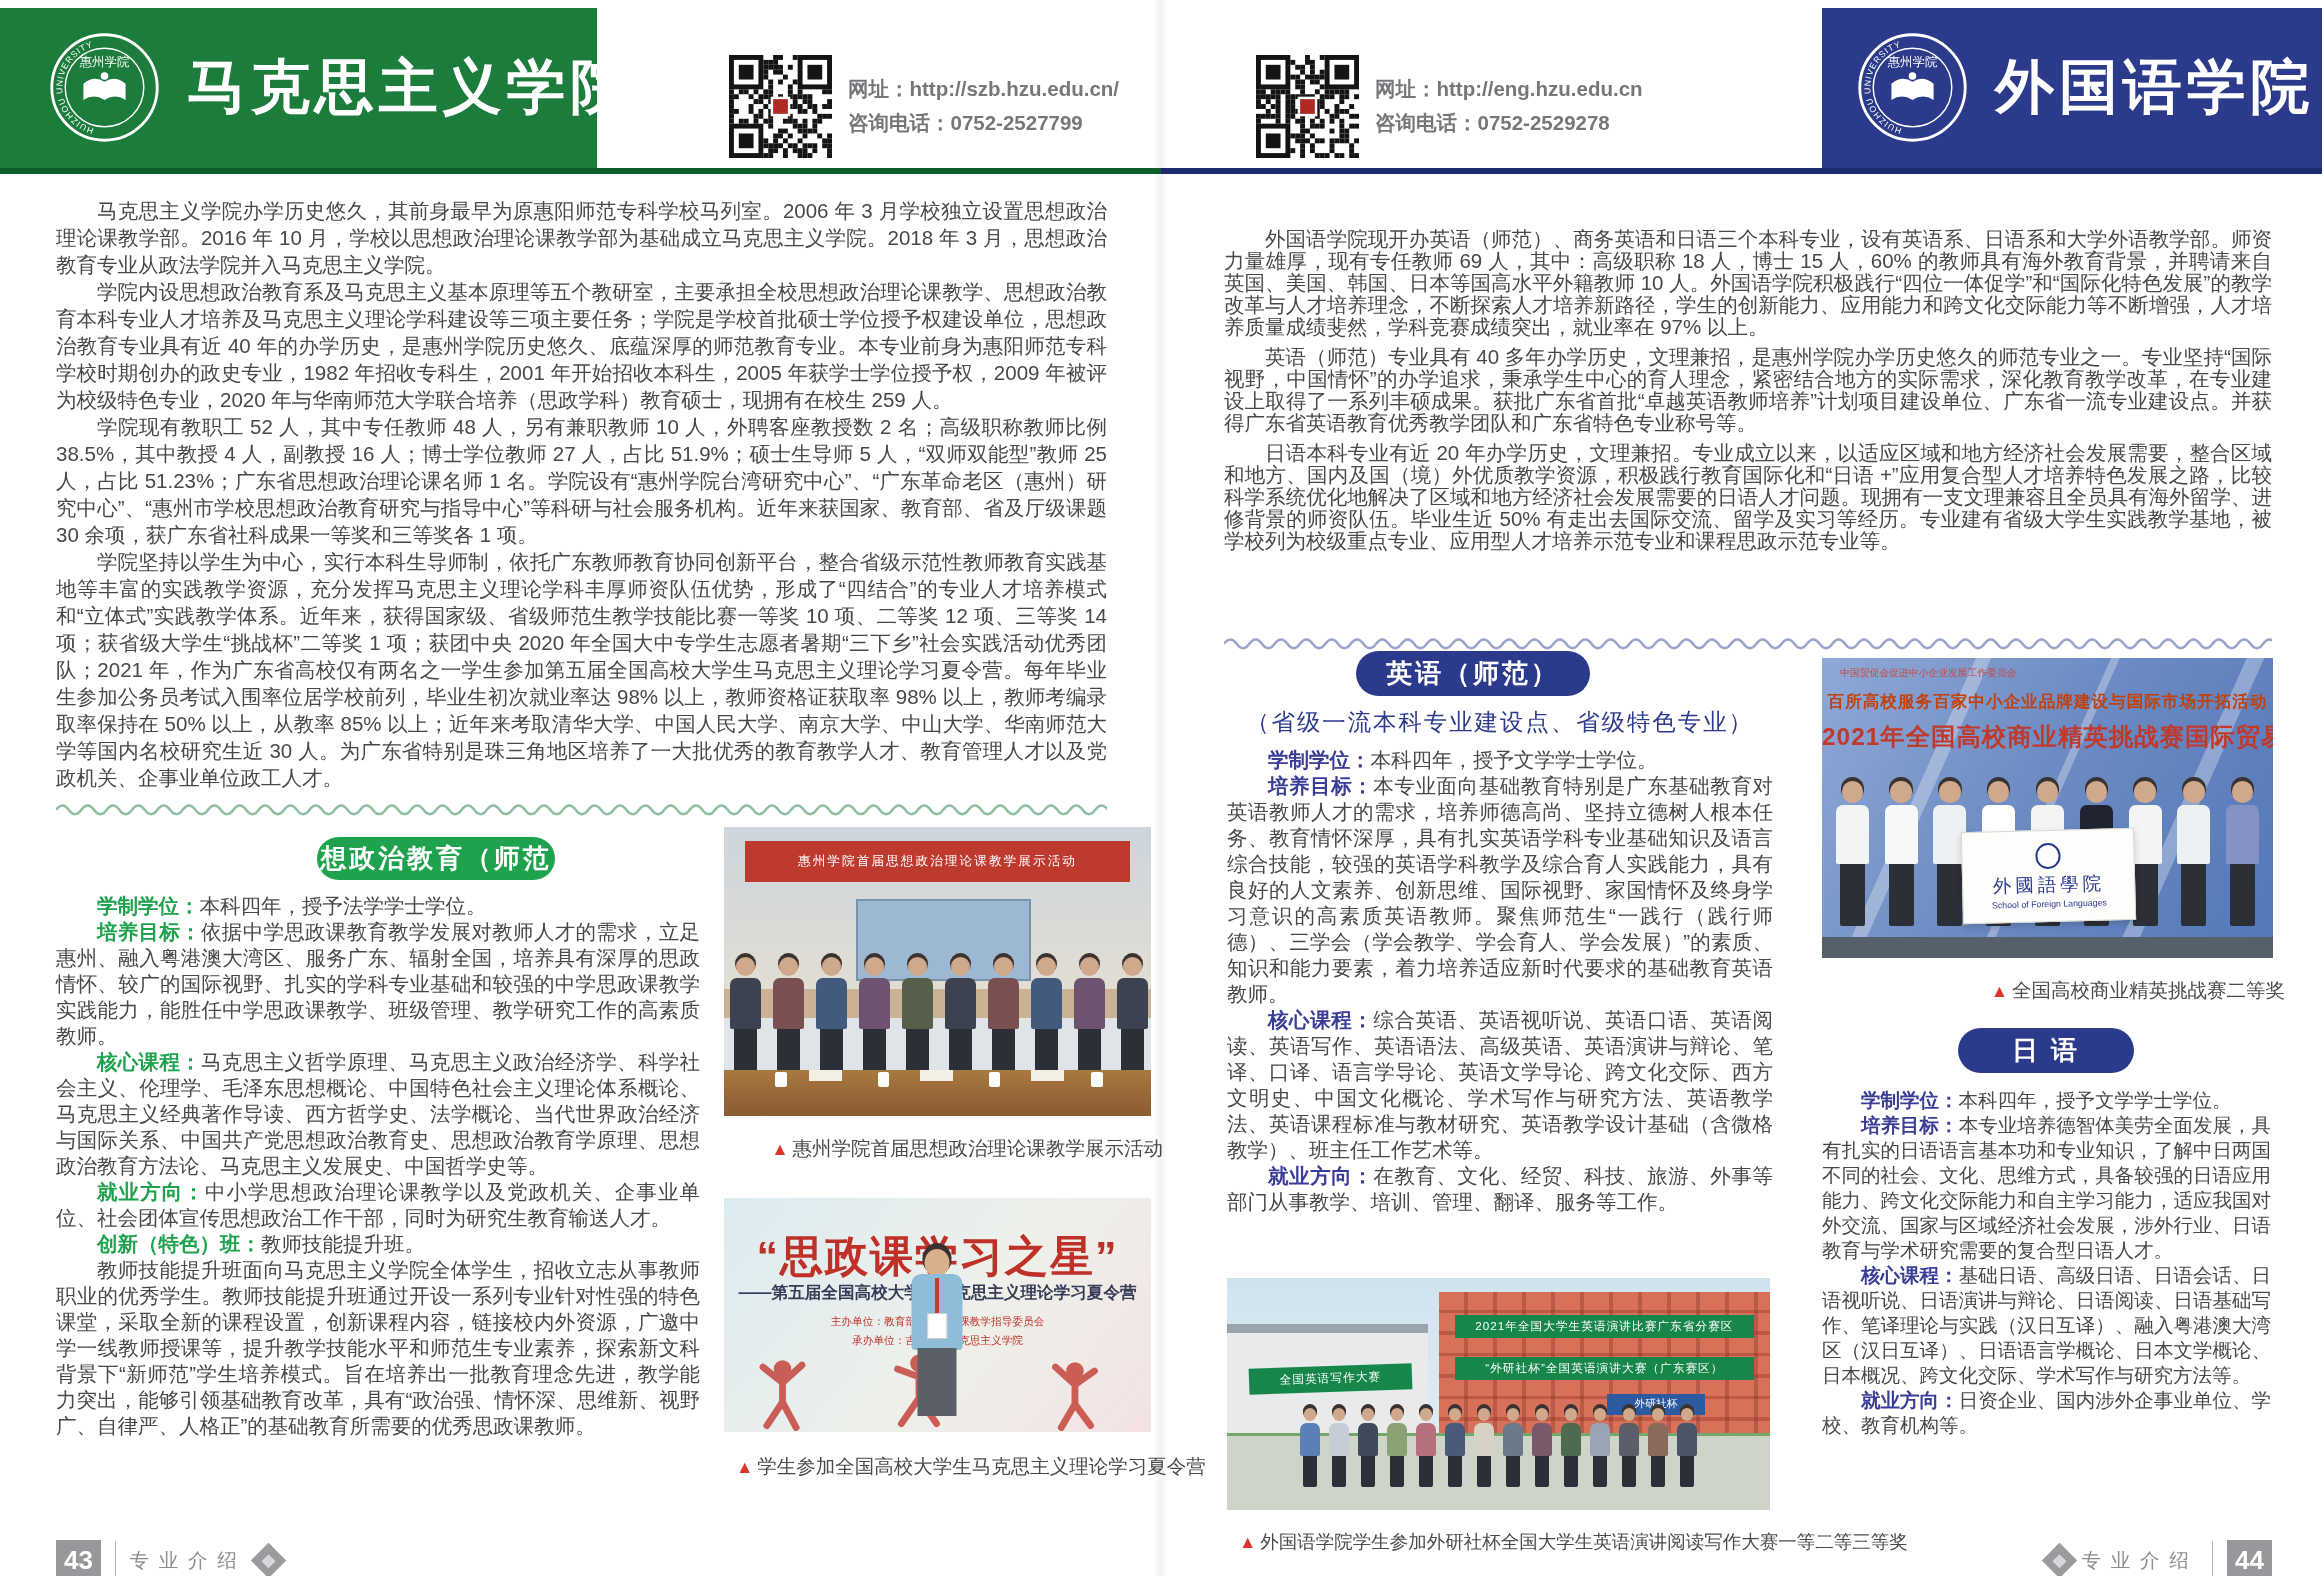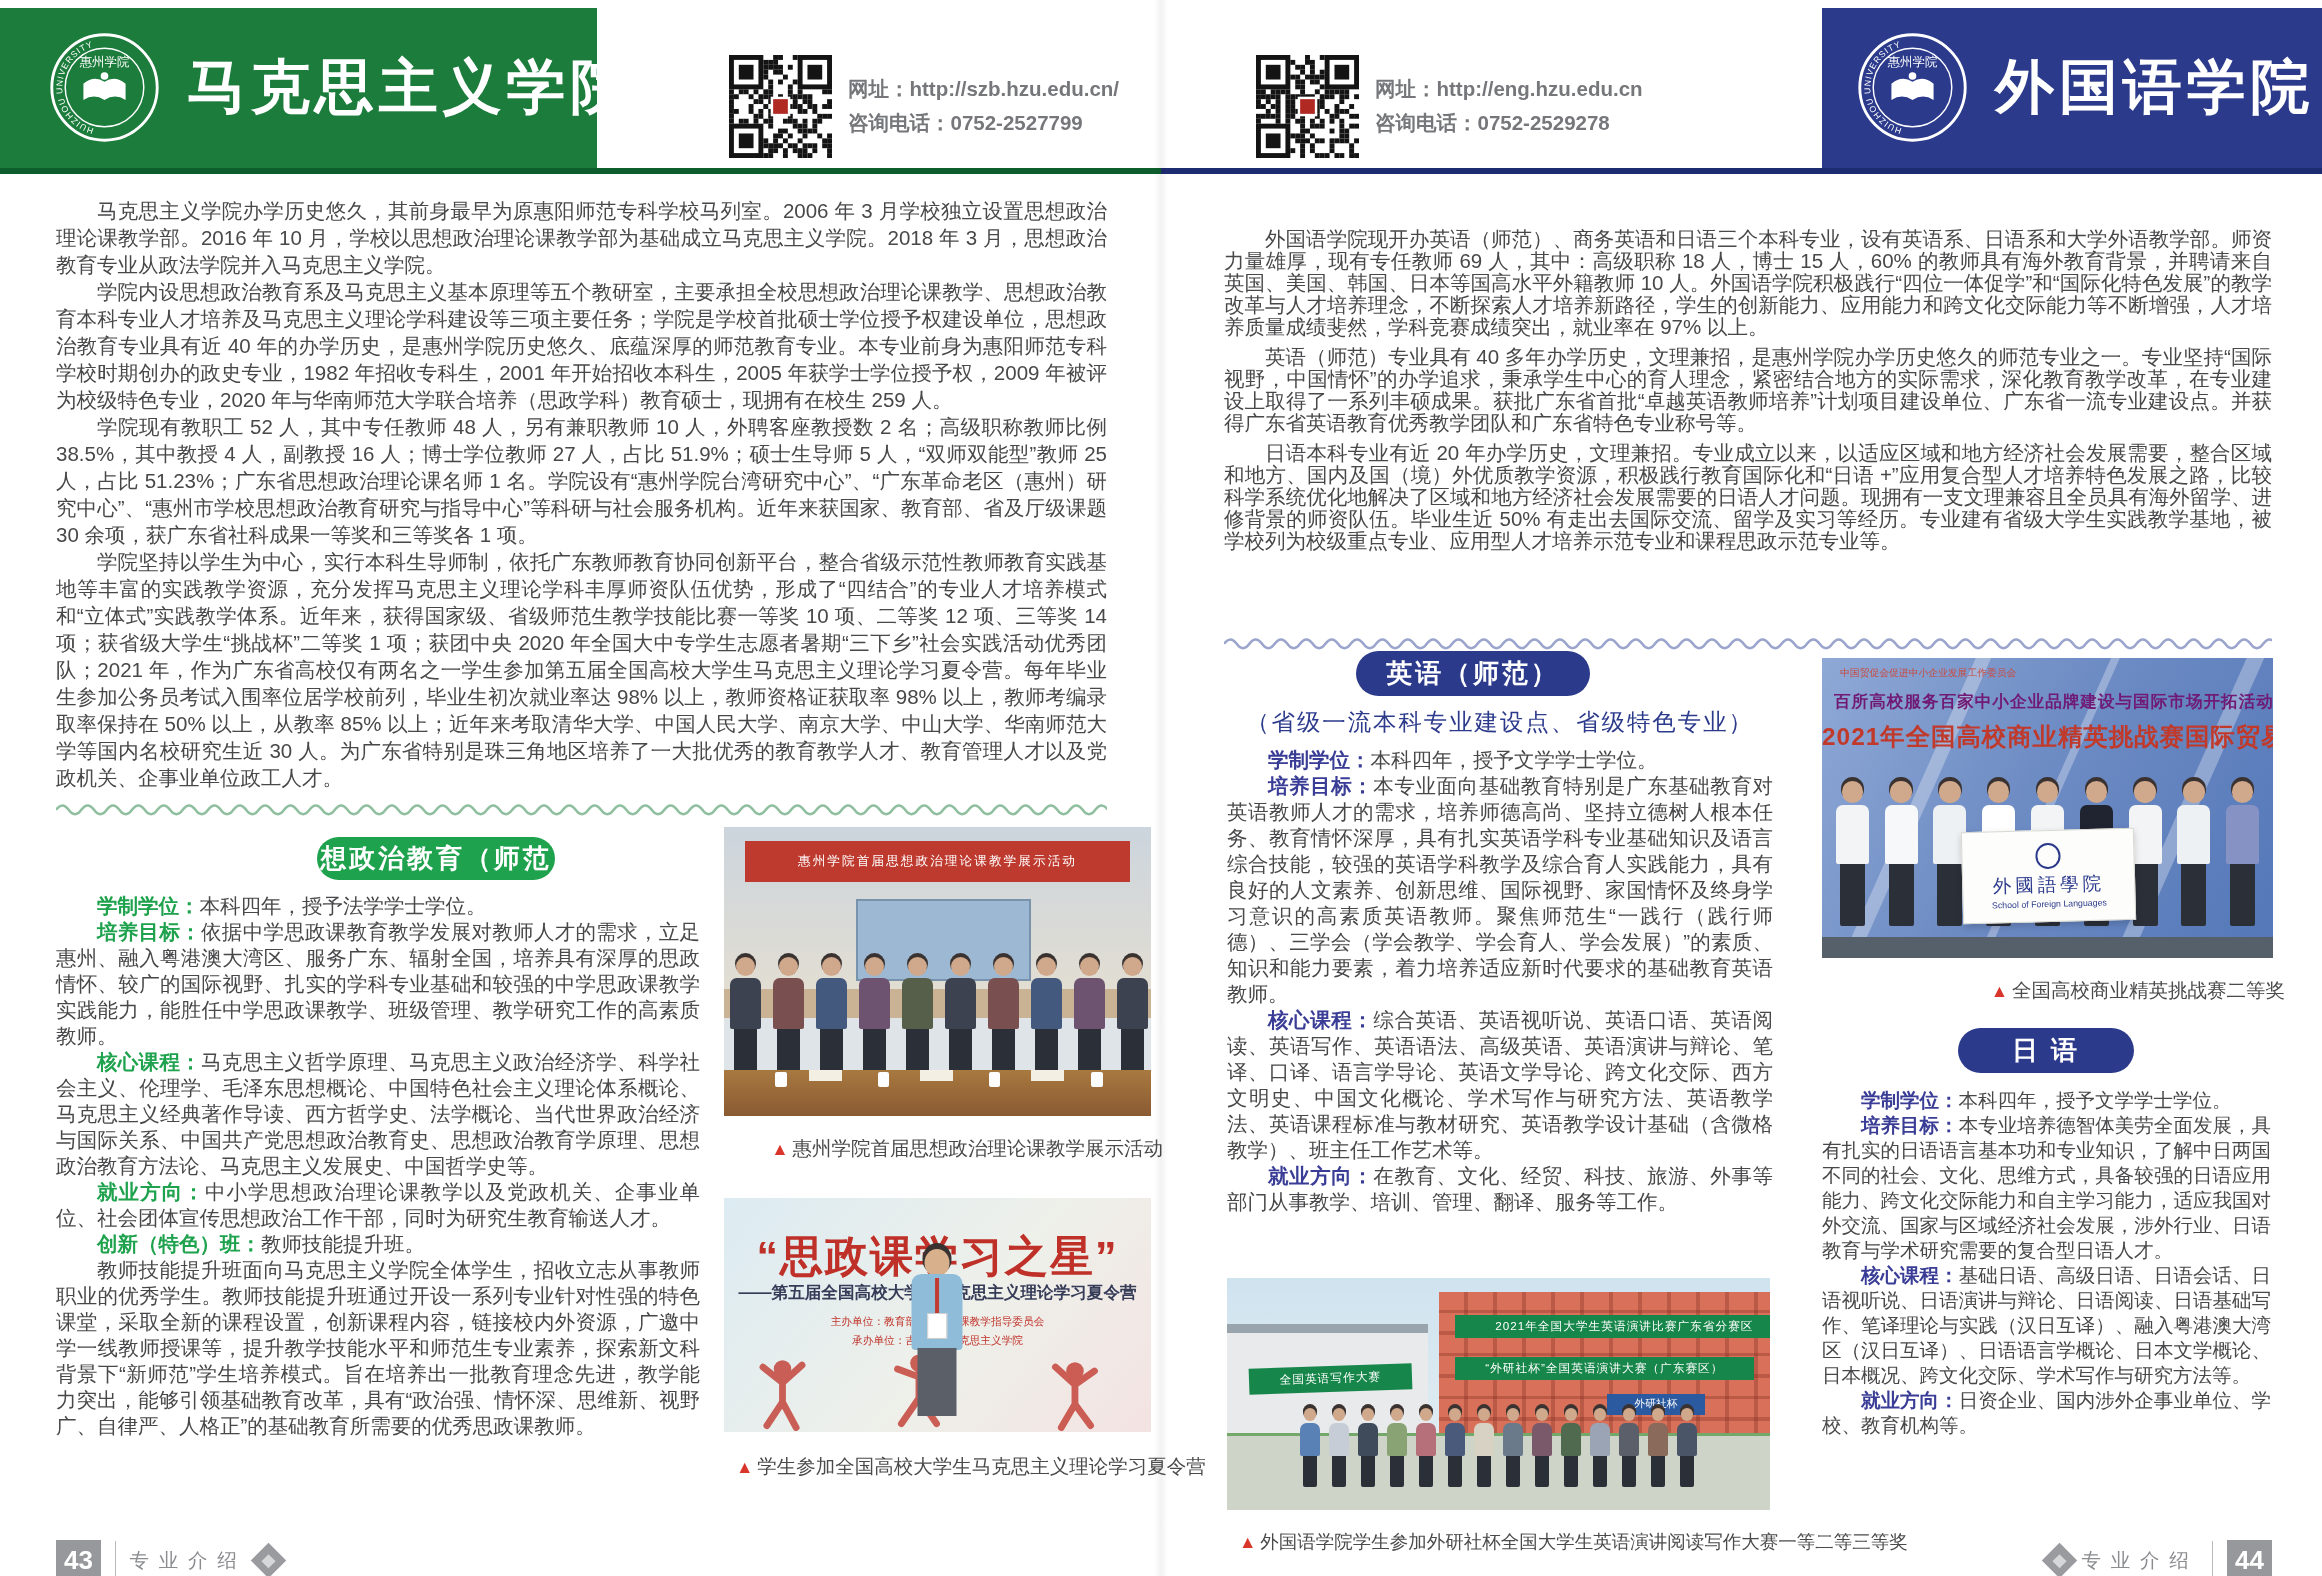--- a/index.html
+++ b/index.html
@@ -59,21 +59,21 @@
   .p2-girl{left:42%;bottom:0;width:16%;height:78%;}
   .p2-head{position:absolute;left:50%;top:0;transform:translateX(-50%);width:25px;height:27px;border-radius:50% 50% 46% 46%;background:#d9b08c;box-shadow:0 -3.9px 0 2px #3a3230;}
   .p2-shirt{position:absolute;left:50%;top:25px;transform:translateX(-50%);width:51px;height:76px;background:#8fbcd9;border-radius:9.8px 9.8px 3.9px 3.9px;}
   .p2-lan{position:absolute;left:50%;top:29px;transform:translateX(-50%);width:3.9px;height:39px;background:#c23b31;}
   .p2-card2{position:absolute;left:50%;top:64px;transform:translateX(-50%);width:17.6px;height:23.4px;background:#fff;border:1px solid #ccc;}
   .p2-pants{position:absolute;left:50%;top:99px;transform:translateX(-50%);width:39px;height:68px;background:#5b6068;}
   
   .p3-bg{left:0;top:0;right:0;bottom:0;background:linear-gradient(120deg,#8fa9d6 0%,#6e8cc4 45%,#5377b8 100%);}
   .p3-streak{position:absolute;background:rgba(255,255,255,.3);transform:rotate(24deg);}
   .p3-top{left:4%;top:3%;width:80%;font-size:9.8px;color:#c94a40;text-align:left;white-space:nowrap;overflow:hidden;}
-  .p3-l1{left:12px;top:11%;width:100%;text-align:left;font-size:16.6px;font-weight:bold;color:#701a75;font-family:"Liberation Serif","DejaVu Serif",serif;letter-spacing:1px;white-space:nowrap;}
+  .p3-l1{left:0;top:11%;width:100%;text-align:center;font-size:16.6px;font-weight:bold;color:#c2410c;font-family:"Liberation Serif","DejaVu Serif",serif;letter-spacing:1px;white-space:nowrap;}
   .p3-l2{left:0;top:21%;width:100%;text-align:center;font-size:24.4px;font-weight:bold;color:#c0392b;letter-spacing:1px;white-space:nowrap;}
   .p3-people{left:0;bottom:7%;width:100%;height:52%;text-align:center;white-space:nowrap;}
   .p3-flag{left:31%;bottom:12%;width:38%;height:30%;background:#fdfdfb;border:1px solid #d8d8d2;transform:rotate(-1.5deg);display:flex;flex-direction:column;align-items:center;justify-content:center;box-shadow:0 2.9px 7.8px rgba(0,0,0,.18);}
   .p3-flag .fcn{font-family:"Liberation Serif","DejaVu Serif",serif;font-size:18.5px;color:#2c3a8c;letter-spacing:3.9px;white-space:nowrap;}
   .p3-flag .fen{font-size:8.8px;color:#2c3a8c;margin-top:2px;white-space:nowrap;}
   .p3-flag .fdot{width:21.5px;height:21.5px;border:2px solid #2c3a8c;border-radius:50%;margin-bottom:2.9px;}
   .p3-rail{left:0;bottom:0;width:100%;height:7%;background:#55606b;}
   
   .p4-sky{left:0;top:0;right:0;bottom:0;background:linear-gradient(#cfe3ef,#e8f0f3);}
   .p4-gym{left:0;top:20%;width:37%;height:46%;background:#e8eaec;border-top:9.8px solid #9aa4ac;}
@@ -567,21 +567,21 @@
     <p><span class="lab b">培养目标：</span><span>本专业面向基础教育特别是广东基础教育对英语教师人才的需求，培养师德高尚、坚持立德树人根本任务、教育情怀深厚，具有扎实英语学科专业基础知识及语言综合技能，较强的英语学科教学及综合育人实践能力，具有良好的人文素养、创新思维、国际视野、家国情怀及终身学习意识的高素质英语教师。聚焦师范生“一践行（践行师德）、三学会（学会教学、学会育人、学会发展）”的素质、知识和能力要素，着力培养适应新时代要求的基础教育英语教师。</span></p>
     <p><span class="lab b">核心课程：</span><span>综合英语、英语视听说、英语口语、英语阅读、英语写作、英语语法、高级英语、英语演讲与辩论、笔译、口译、语言学导论、英语文学导论、跨文化交际、西方文明史、中国文化概论、学术写作与研究方法、英语教学法、英语课程标准与教材研究、英语教学设计基础（含微格教学）、班主任工作艺术等。</span></p>
     <p><span class="lab b">就业方向：</span><span>在教育、文化、经贸、科技、旅游、外事等部门从事教学、培训、管理、翻译、服务等工作。</span></p>
   </div>
 
   <div class="photo" style="left:1227px;top:1278px;width:543px;height:232px;">
     <div class="ph-abs p4-sky"></div>
     <div class="ph-abs p4-gym"></div>
     <div class="ph-abs p4-bldg"></div>
     <div class="p4-ban" style="left:4%;top:38%;width:30%;height:11%;transform:rotate(-2deg);">全国英语写作大赛</div>
-    <div class="p4-ban" style="left:42%;top:16%;width:55%;height:10%;padding-left:20px;">2021年全国大学生英语演讲比赛广东省分赛区</div>
+    <div class="p4-ban" style="left:42%;top:16%;width:55%;height:10%;">2021年全国大学生英语演讲比赛广东省分赛区</div>
     <div class="p4-ban" style="left:42%;top:34%;width:55%;height:10%;">“外研社杯”全国英语演讲大赛（广东赛区）</div>
     <div class="p4-ban-blue" style="left:70%;top:50%;width:18%;height:9%;">外研社杯</div>
     <div class="ph-abs p4-lawn"></div>
     <div class="ph-abs p4-ground"></div>
     <div class="ph-abs p4-people pp-sm"><div class="fig"><i class="head"></i><i class="torso" style="background:#5a81b5"></i><i class="legs"></i></div><div class="fig"><i class="head"></i><i class="torso" style="background:#c7cdd6"></i><i class="legs"></i></div><div class="fig"><i class="head"></i><i class="torso" style="background:#3f4a5a"></i><i class="legs"></i></div><div class="fig"><i class="head"></i><i class="torso" style="background:#8aa374"></i><i class="legs"></i></div><div class="fig"><i class="head"></i><i class="torso" style="background:#b5707a"></i><i class="legs"></i></div><div class="fig"><i class="head"></i><i class="torso" style="background:#4a5a7a"></i><i class="legs"></i></div><div class="fig"><i class="head"></i><i class="torso" style="background:#d8d2c4"></i><i class="legs"></i></div><div class="fig"><i class="head"></i><i class="torso" style="background:#6a7a8a"></i><i class="legs"></i></div><div class="fig"><i class="head"></i><i class="torso" style="background:#7a5a6a"></i><i class="legs"></i></div><div class="fig"><i class="head"></i><i class="torso" style="background:#4f6a4f"></i><i class="legs"></i></div><div class="fig"><i class="head"></i><i class="torso" style="background:#9aa4b5"></i><i class="legs"></i></div><div class="fig"><i class="head"></i><i class="torso" style="background:#5a5f6a"></i><i class="legs"></i></div><div class="fig"><i class="head"></i><i class="torso" style="background:#8a6a5a"></i><i class="legs"></i></div><div class="fig"><i class="head"></i><i class="torso" style="background:#4a5568"></i><i class="legs"></i></div></div>
   </div>
   <p class="cap" style="left:1227px;top:1517px;width:543px;font-size:18.5px;"><span class="tri">▲</span><span>外国语学院学生参加外研社杯全国大学生英语演讲阅读写作大赛一等二等三等奖</span></p>
 
   <div class="photo" style="left:1822px;top:658px;width:451px;height:300px;">
     <div class="ph-abs p3-bg"></div>

